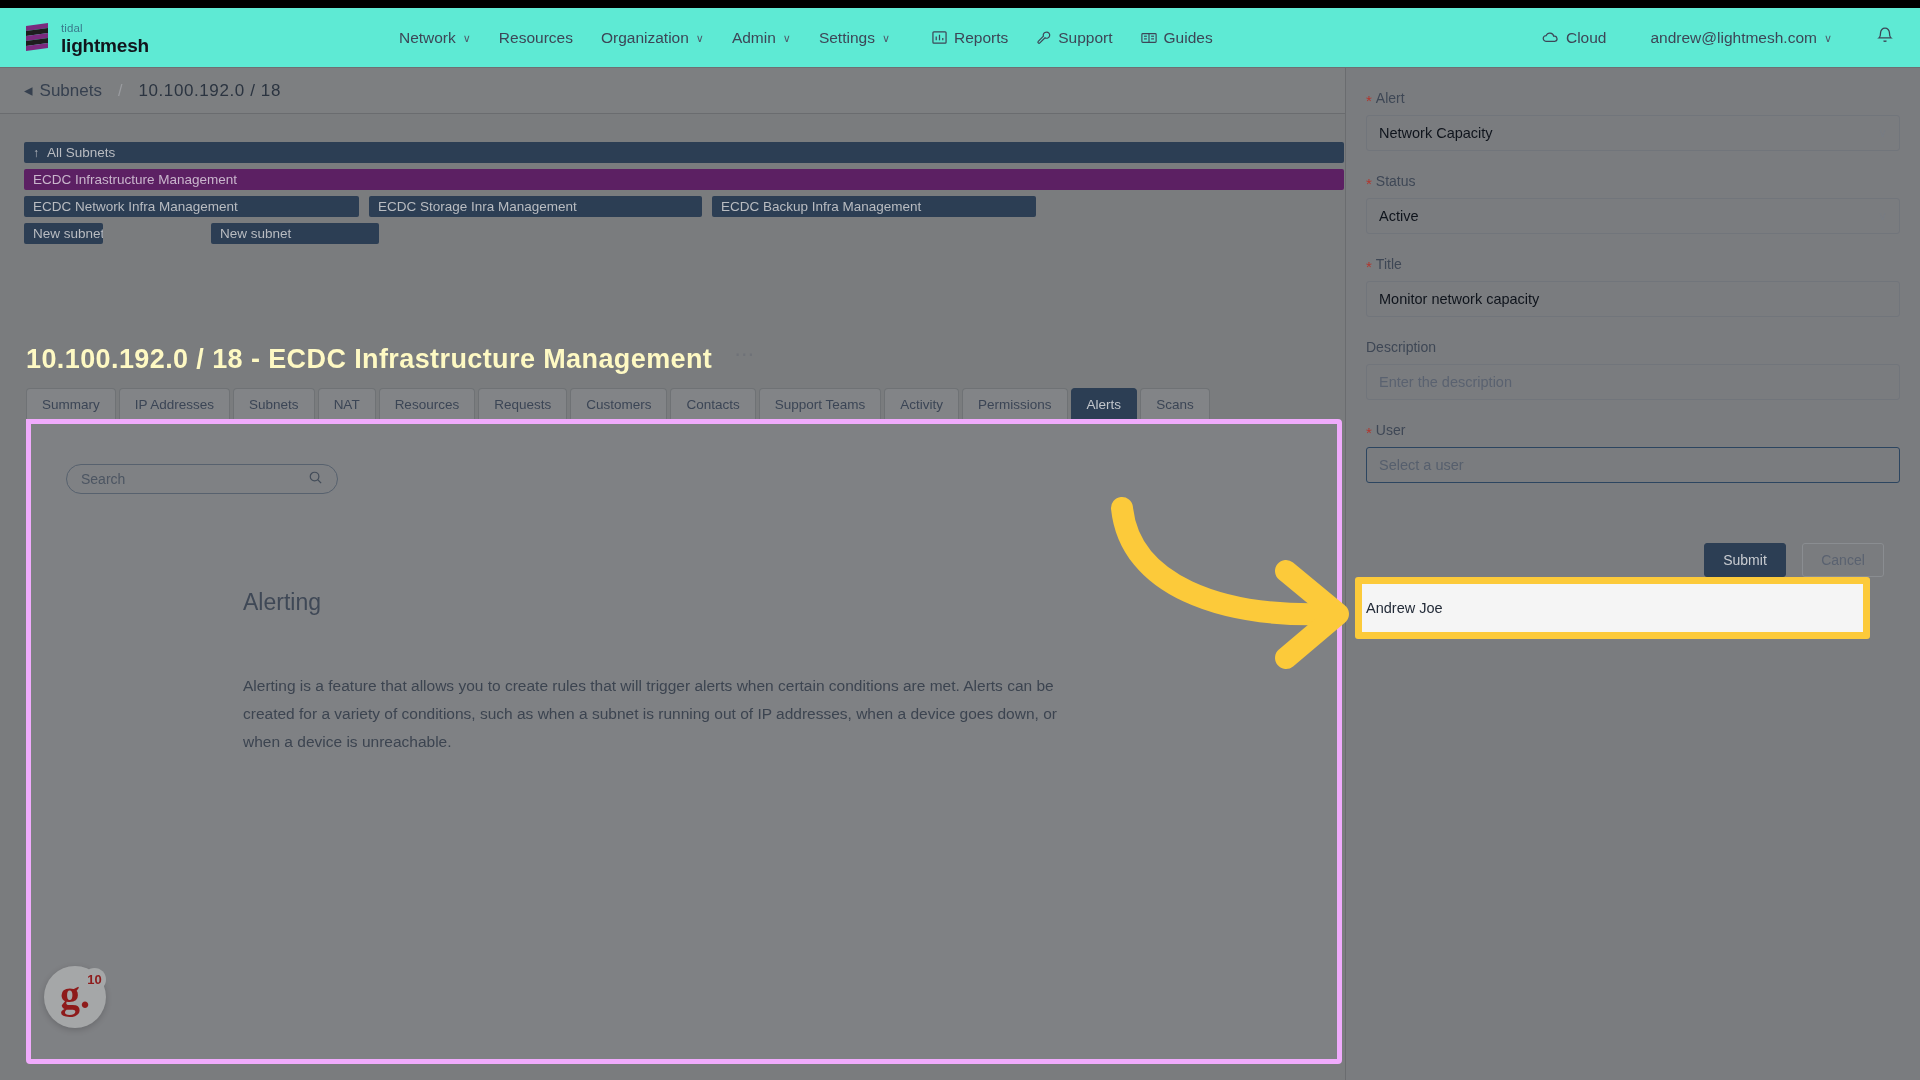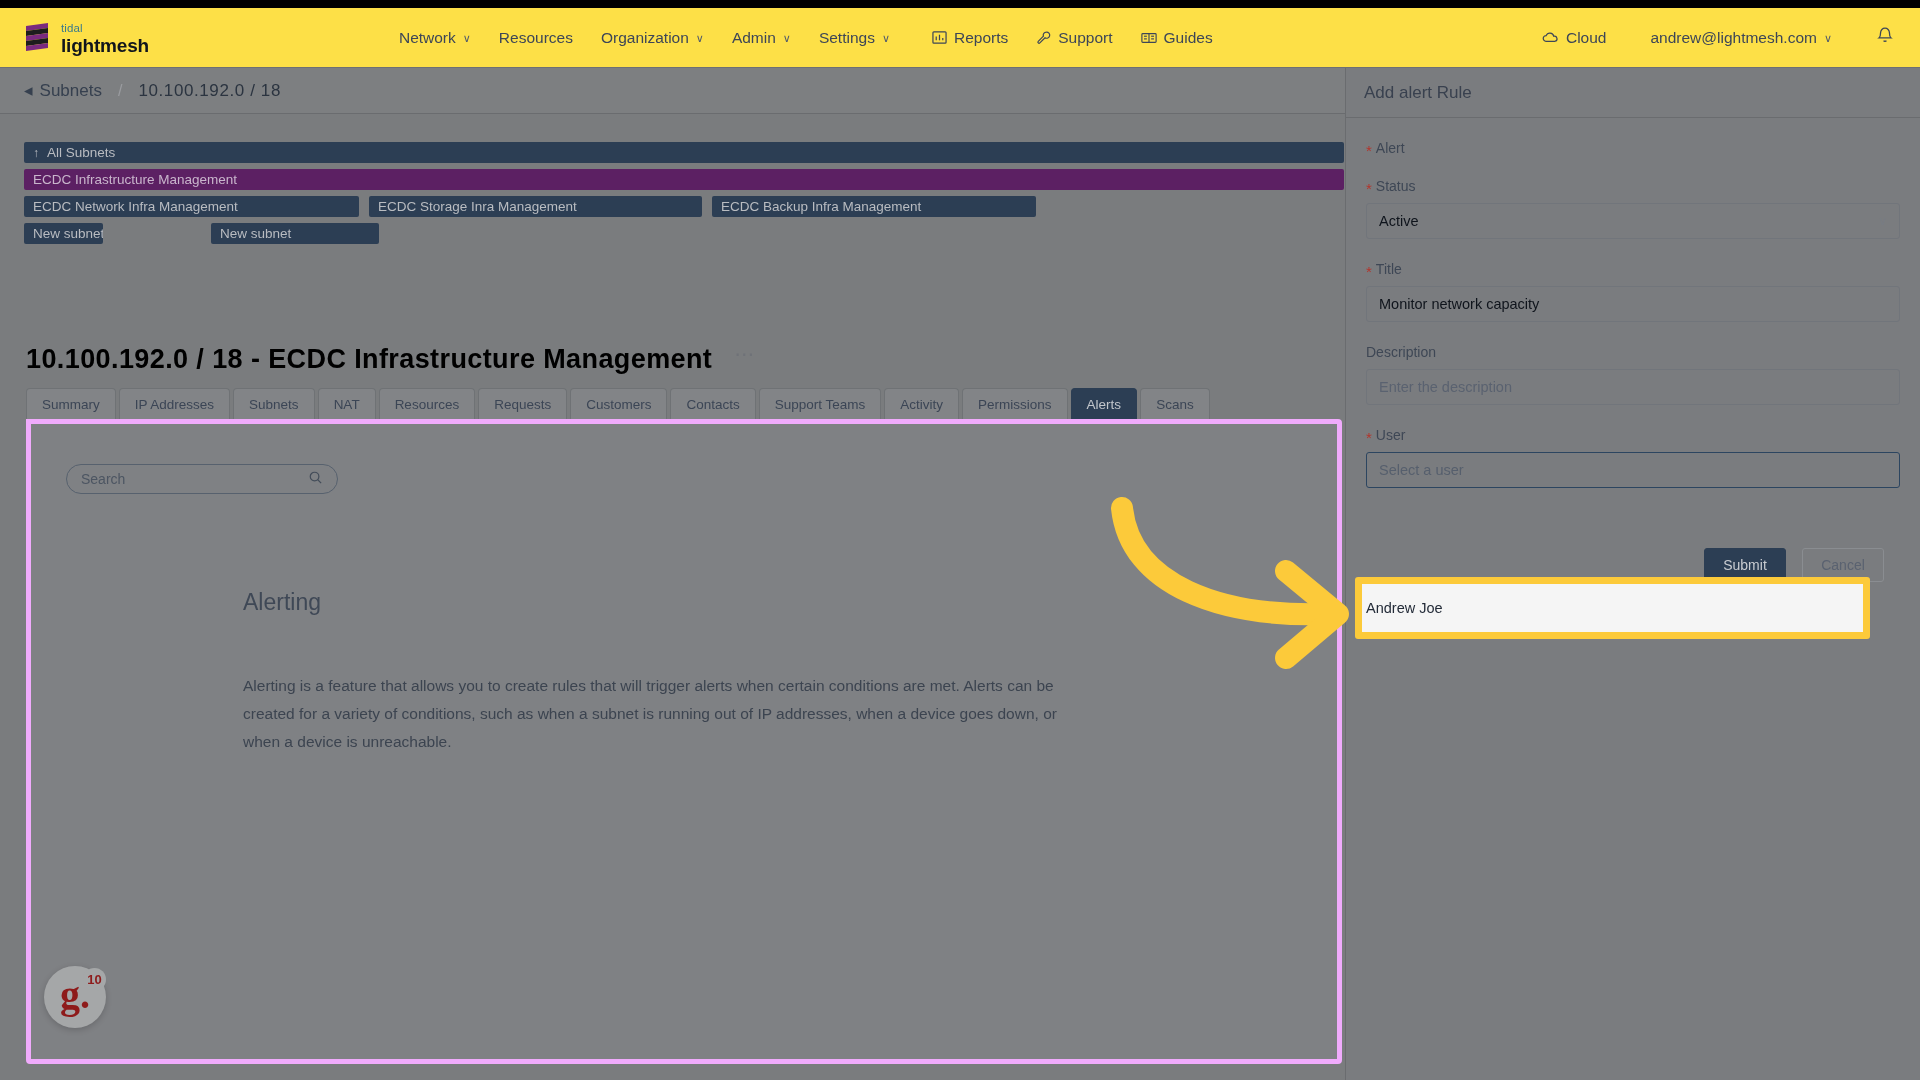--- a/index.html
+++ b/index.html
@@ -28,21 +28,21 @@
     width: 1920px; height: 8px;
     background: #000000;
   }
 
   
   .header {
     position: absolute;
     top: 8px; left: 0;
     width: 1920px;
     height: 60px;
-    background: #fde047;
+    background: #5eead4;
     display: flex;
     align-items: center;
     border-bottom: 1px solid #6e7073;
   }
   .brand {
     display: flex;
     align-items: center;
     margin-left: 22px;
     gap: 9px;
   }
@@ -162,21 +162,21 @@
   .page-title {
     position: absolute;
     top: 344px; left: 26px;
     display: flex;
     align-items: center;
     gap: 22px;
   }
   .page-title h1 {
     font-size: 27px;
     font-weight: 700;
-    color: #000000;
+    color: #fef9c3;
     letter-spacing: .4px;
   }
   .dots {
     color: #6f7278;
     font-size: 20px;
     letter-spacing: 1px;
     cursor: pointer;
     transform: translateY(-6px);
   }
 
@@ -587,29 +587,32 @@
       <p>Alerting is a feature that allows you to create rules that will trigger alerts when certain conditions are met. Alerts can be created for a variety of conditions, such as when a subnet is running out of IP addresses, when a device goes down, or when a device is unreachable.</p>
     </div>
   </div>
 
   <div class="badge">
     <span class="g">g.</span>
     <span class="count">10</span>
   </div>
 
   <div class="drawer">
-    <div class="drawer-head">Add alert Rule</div>
 
     <div class="drawer-body">
 
       <div class="field">
         <div class="field-label">
           <span class="req">*</span>
           <span>Alert</span>
         </div>
+        <div class="control">
+          <span>Network Capacity</span>
+          <span class="sel-caret">∨</span>
+        </div>
       </div>
 
       <div class="field">
         <div class="field-label">
           <span class="req">*</span>
           <span>Status</span>
         </div>
         <div class="control">
           <span>Active</span>
           <span class="sel-caret">∨</span>

